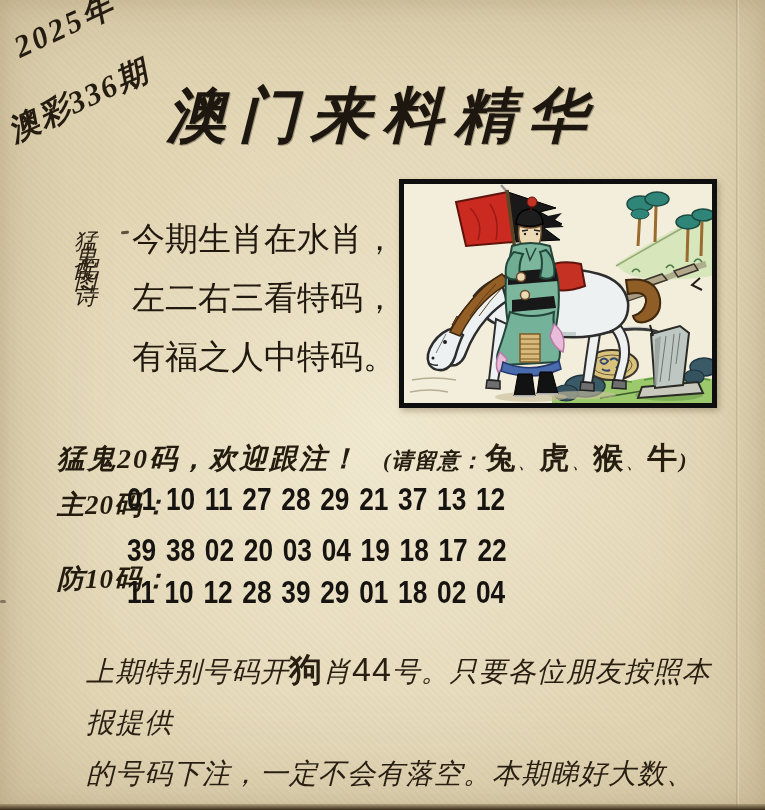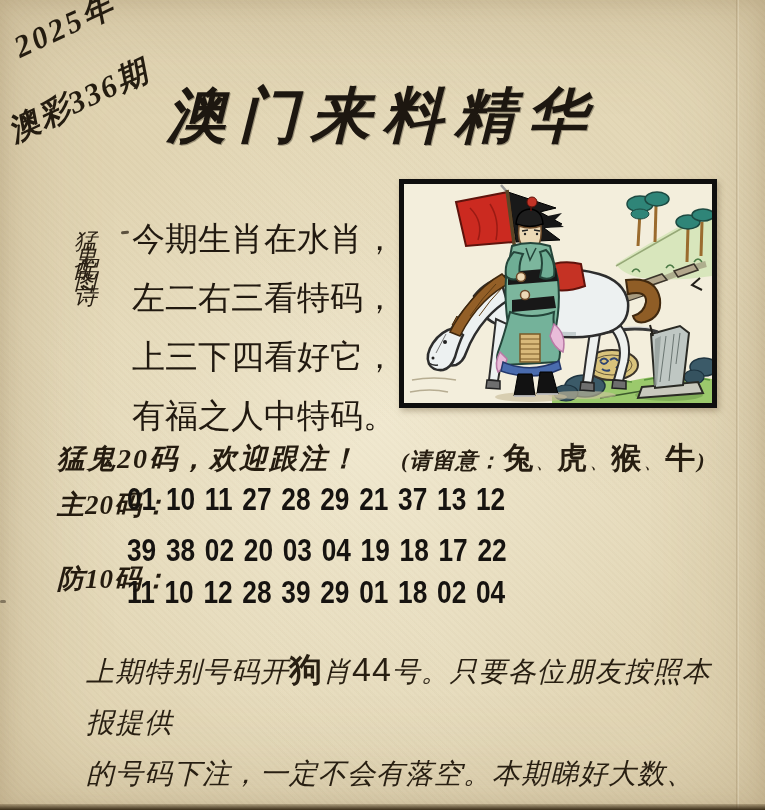--- a/index.html
+++ b/index.html
@@ -44,21 +44,21 @@
     letter-spacing:0;color:#211910;}
 
   
   .illustration{position:absolute;left:399px;top:179px;width:318px;height:229px;
     box-sizing:border-box;border:5px solid #0e0e0e;background:#f3eedc;
     box-shadow:2px 3px 6px rgba(90,70,40,.35);}
   .illustration svg{display:block;width:100%;height:100%;}
 
   
   .hand{font-family:"Liberation Serif", serif;font-style:italic;}
-  .headline-row{position:absolute;left:57px;top:438px;width:660px;display:flex;align-items:baseline;gap:18px;}
+  .headline-row{position:absolute;left:57px;top:438px;width:660px;display:flex;align-items:baseline;}
   .headline{font-size:28px;font-weight:bold;letter-spacing:2px;color:#241b0f;}
   .notice{margin-left:24px;white-space:nowrap;}
   .notice .paren{font-size:22px;font-weight:bold;letter-spacing:1px;}
   .notice .zodiac{font-size:30px;font-weight:bold;font-style:normal;font-family:"DejaVu Serif",serif;letter-spacing:0;padding:0 2px;}
   .notice .sep{font-size:20px;}
 
   .num-label{position:absolute;left:57px;font-size:27px;font-weight:bold;letter-spacing:1px;color:#241b0f;white-space:nowrap;}
   .lbl-main{top:487px;}
   .lbl-guard{top:561px;}
   .num-row{position:absolute;left:127px;
@@ -83,21 +83,20 @@
   <div class="corner-year">2025年</div>
   <div class="corner-issue">澳彩336期</div>
 
   <div class="title">澳门来料精华</div>
 
   <div class="side-label">猛鬼配图诗</div>
 
   <div class="poem">
     <div>今期生肖在水肖，</div>
     <div>左二右三看特码，</div>
-    <div>上三下四看好它，</div>
     <div>有福之人中特码。</div>
   </div>
 
   <div class="illustration">
     <svg viewBox="0 0 308 219" preserveAspectRatio="none">
       <rect x="0" y="0" width="308" height="219" fill="#f3eedc"></rect>
 
       <g>
         <path d="M212,80 Q250,56 280,40 Q300,30 308,32 L308,92 Q268,98 238,94 Q218,90 212,80 Z" fill="#cfe3b2" opacity="0.75"></path>
         <path d="M212,82 Q250,60 282,42" fill="none" stroke="#7a8f5a" stroke-width="1.5" opacity="0.7"></path>

